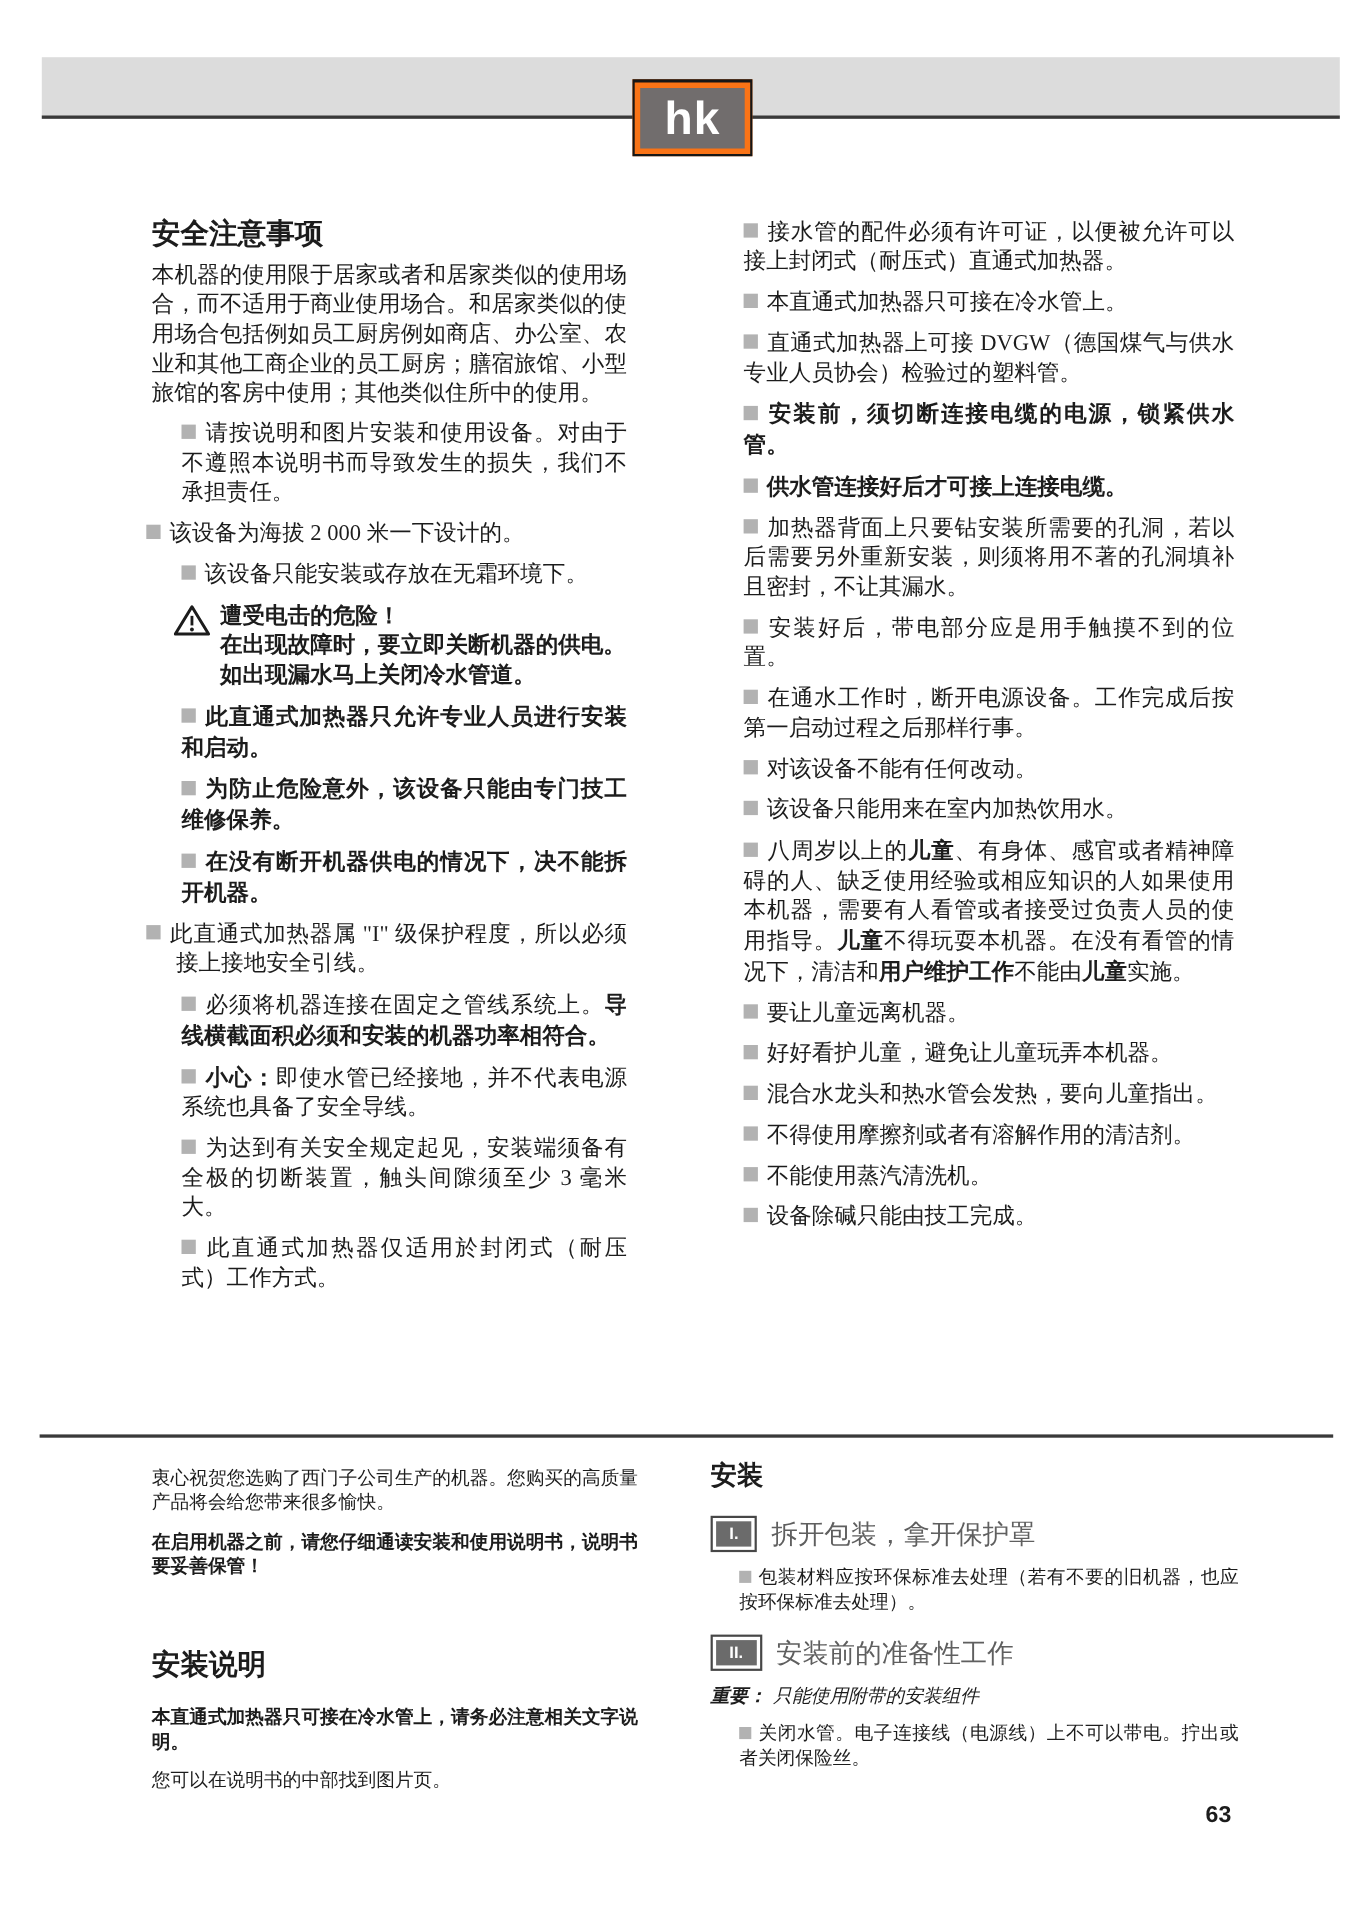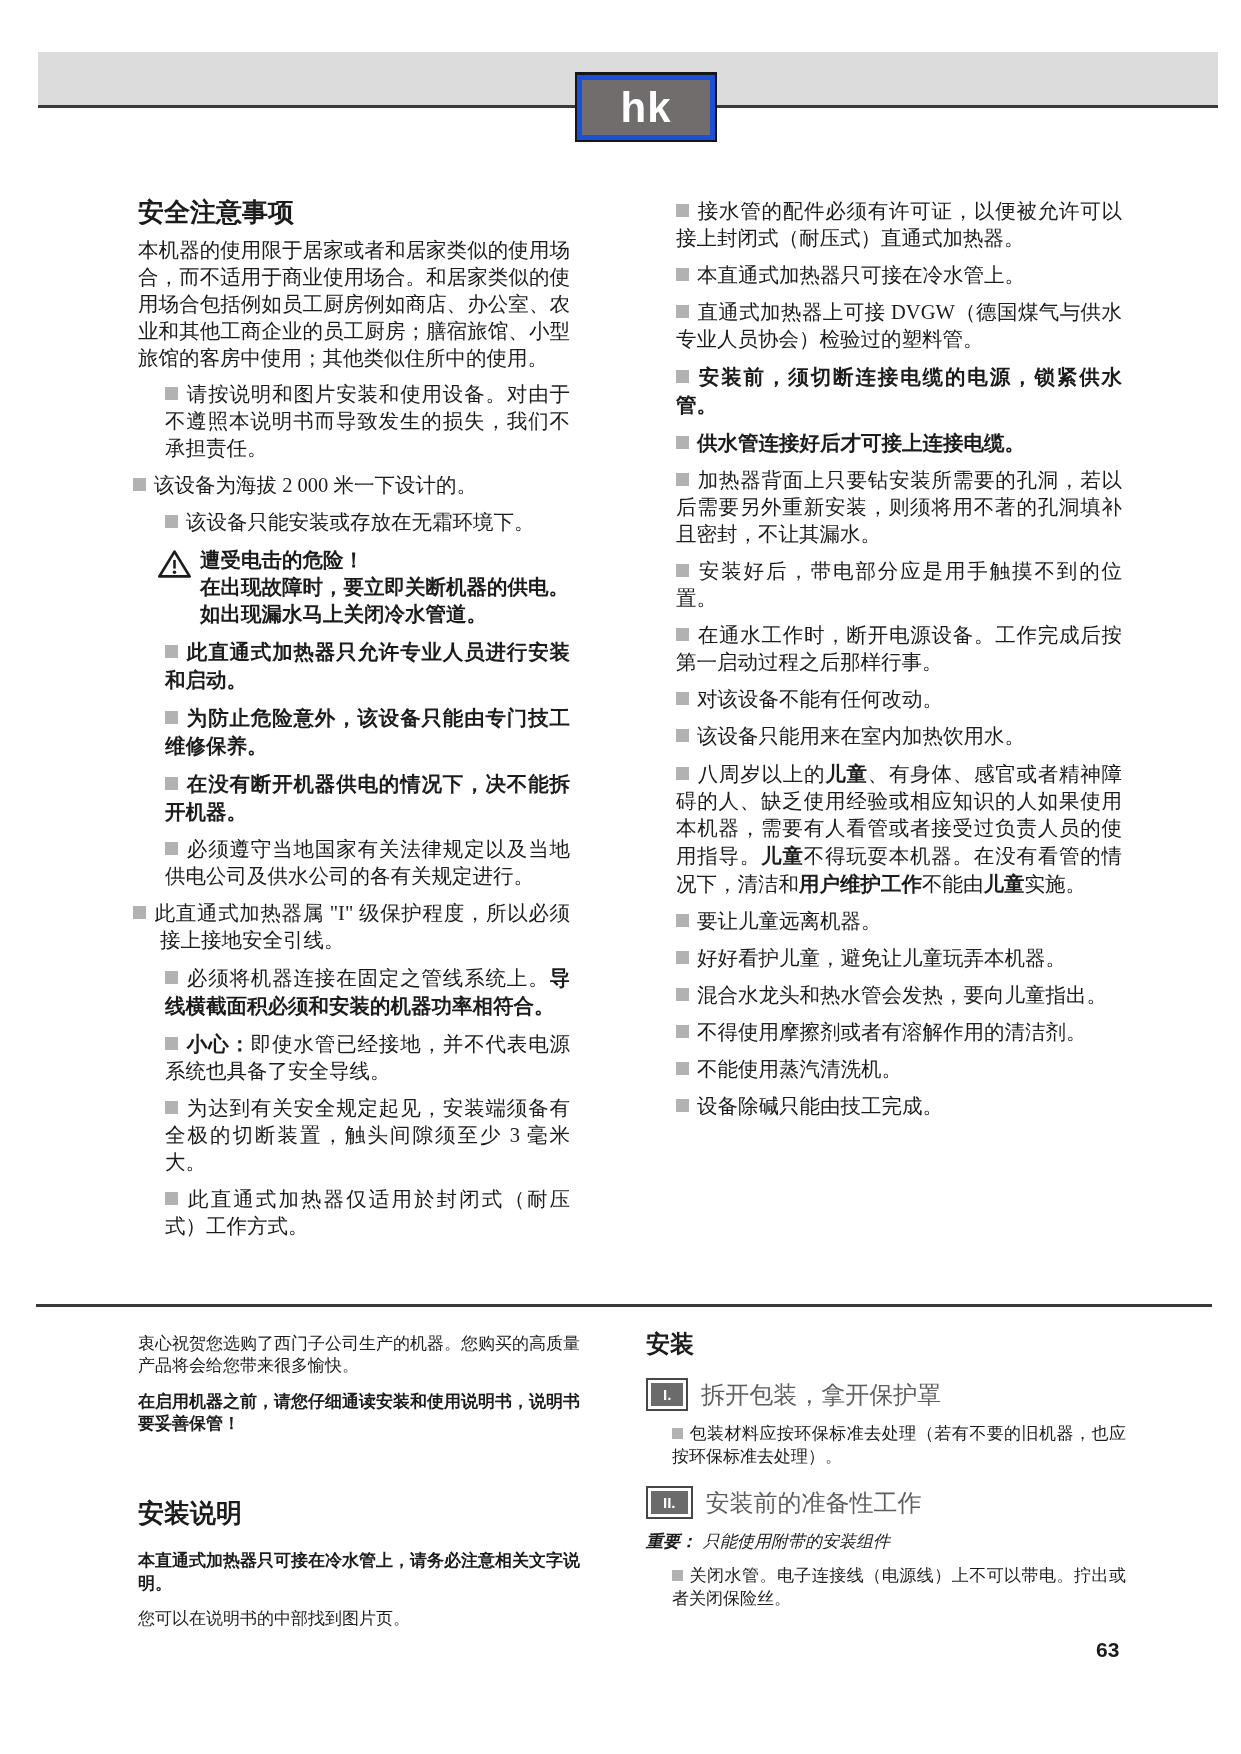--- a/index.html
+++ b/index.html
@@ -2,22 +2,22 @@
 <html style="--c-text: #1c1c1c; --c-band: #dcdcdc; --c-line: #3a3a3a; --c-logo-bg: #716d6d; --c-logo-text: #ffffff; --c-bullet-square: #b2b2b2; --c-badge-bg: #6b6b6b; --c-step-title: #5f5f5f;"><head>
 <meta charset="utf-8">
 <style>
   html,body{margin:0;padding:0;background:#fff;}
   .page{position:relative;width:1241px;height:1754px;background:#ffffff;overflow:hidden;
         font-family:"Liberation Serif","DejaVu Serif",serif;color:var(--c-text,#1c1c1c);}
 
   
   .band{position:absolute;left:38px;top:52px;width:1180px;height:53px;
         background:var(--c-band,#dcdcdc);border-bottom:3px solid var(--c-line,#3a3a3a);}
-  .logo{position:absolute;left:575px;top:72px;width:142px;height:70px;box-sizing:border-box;
-        background:#1d4ed8;border:2px solid #161616;border-top-width:3px;padding:5px;}
+  .logo{position:absolute;left:575px;top:72px;width:109px;height:70px;box-sizing:border-box;
+        background:#f97316;border:2px solid #161616;border-top-width:3px;padding:5px;}
   .logo-inner{width:100%;height:100%;background:var(--c-logo-bg,#716d6d);color:var(--c-logo-text,#fff);
         display:flex;align-items:center;justify-content:center;
         font-family:"Liberation Sans","DejaVu Sans",sans-serif;font-size:42px;font-weight:600;letter-spacing:1px;}
 
   
   .col-l{position:absolute;left:138px;top:196px;width:432px;}
   .col-r{position:absolute;left:676px;top:198px;width:446px;}
 
   h1.safety{font-family:"Liberation Sans","DejaVu Sans",sans-serif;font-size:26px;font-weight:bold;
         margin:0 0 9px 0;line-height:32px;}
@@ -44,21 +44,21 @@
   .bl-read{font-size:17px;line-height:22px;margin:0;font-weight:bold;
       font-family:"Liberation Sans","DejaVu Sans",sans-serif;}
   .bl-title{font-family:Liberation Sans, sans-serif;font-size:26px;font-weight:bold;
       margin:58px 0 16px 0;line-height:40px;}
   .bl-inst{font-size:17px;line-height:23px;margin:0 0 12px 0;font-weight:bold;
       font-family:"Liberation Sans","DejaVu Sans",sans-serif;}
   .bl-note{font-size:17px;line-height:23px;margin:0;}
 
   
   .bottom-right{position:absolute;left:646px;top:1330px;width:480px;}
-  .br-title{font-family:Liberation Sans, sans-serif;font-size:24px;font-weight:bold;
+  .br-title{font-family:Liberation Mono, monospace;font-size:24px;font-weight:bold;
       margin:0 0 20px 0;line-height:28px;}
   .step{margin-bottom:18px;}
   .step-head{display:flex;align-items:center;margin:0 0 11px 0;}
   .badge{display:inline-block;border:2px solid #474747;background:#fff;padding:3px;margin-right:13px;}
   .badge-inner{display:block;background:var(--c-badge-bg,#6b6b6b);color:#fff;line-height:1;
       font-family:"Liberation Sans","DejaVu Sans",sans-serif;font-weight:bold;font-size:15px;padding:4px 12px;}
   .step-title{font-family:"Liberation Sans","DejaVu Sans",sans-serif;font-size:24px;
       color:var(--c-step-title,#5f5f5f);}
   .step-body{margin-left:26px;}
   .step-body .bullet{font-size:17px;line-height:23px;margin:0 0 9px 0;}
@@ -100,21 +100,20 @@
         <div>遭受电击的危险！</div>
         <div>在出现故障时，要立即关断机器的供电。</div>
         <div>如出现漏水马上关闭冷水管道。</div>
       </div>
     </div>
 
     <div>
         <div class="bullet sub"><span class="sq"></span><span class="bold">此直通式加热器只允许专业人员进行安装和启动。</span></div>
         <div class="bullet sub"><span class="sq"></span><span class="bold">为防止危险意外，该设备只能由专门技工维修保养。</span></div>
         <div class="bullet sub"><span class="sq"></span><span class="bold">在没有断开机器供电的情况下，决不能拆开机器。</span></div>
-        <div class="bullet sub"><span class="sq"></span><span>必须遵守当地国家有关法律规定以及当地供电公司及供水公司的各有关规定进行。</span></div>
         <div class="bullet top"><span class="sq"></span><span>此直通式加热器属 "I" 级保护程度，所以必须接上接地安全引线。</span></div>
         <div class="bullet sub"><span class="sq"></span><span>必须将机器连接在固定之管线系统上。</span><span class="bold">导线横截面积必须和安装的机器功率相符合。</span></div>
         <div class="bullet sub"><span class="sq"></span><span class="bold">小心：</span><span>即使水管已经接地，并不代表电源系统也具备了安全导线。</span></div>
         <div class="bullet sub"><span class="sq"></span><span>为达到有关安全规定起见，安装端须备有全极的切断装置，触头间隙须至少 3 毫米大。</span></div>
         <div class="bullet sub"><span class="sq"></span><span>此直通式加热器仅适用於封闭式（耐压式）工作方式。</span></div>
       </div>
   </div>
 
   <div class="col-r">
     <div>

